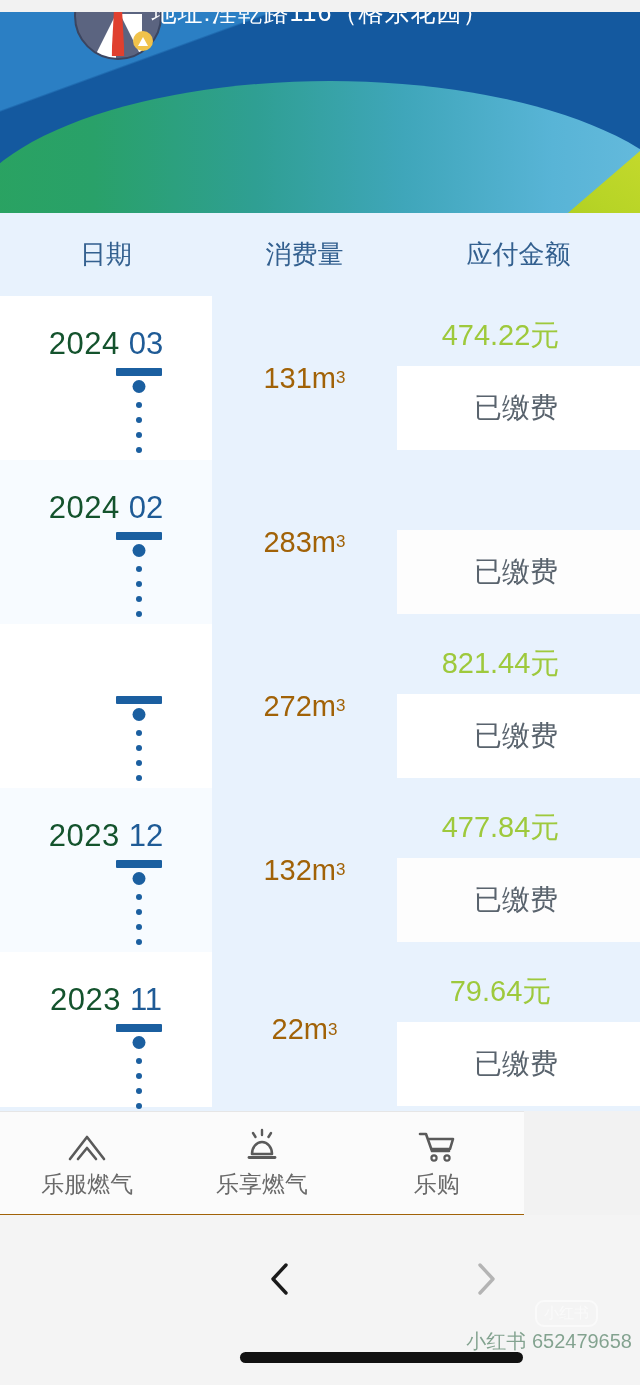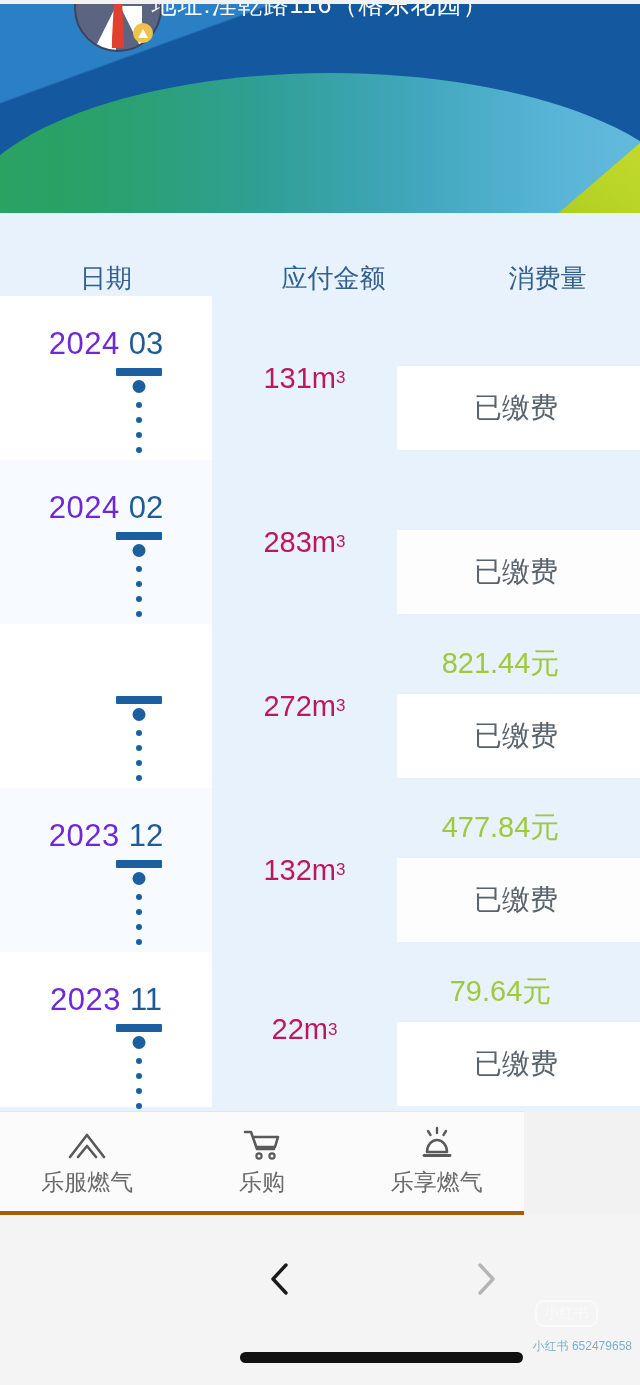--- a/index.html
+++ b/index.html
@@ -6,21 +6,21 @@
   html,body { width:640px; height:1385px; }
   body {
     font-family:"Liberation Sans","DejaVu Sans",sans-serif;
     background:#f2f2f2;
     overflow:hidden;
     position:relative;
   }
 
   
   .banner{
-    position:absolute; left:0; top:4px; width:640px; height:213px;
+    position:absolute; left:0; top:12px; width:640px; height:213px;
     background:linear-gradient(100deg,#1a6cb5 0%,#1566b0 40%,#1762ad 100%);
     overflow:hidden;
   }
   .banner-deco-dark{
     position:absolute; left:0; top:0; width:640px; height:213px;
     background:linear-gradient(160deg,#2b7fc4 0%,#2b7fc4 22%,#14599f 22.5%,#14599f 100%);
   }
   .wave{
     position:absolute; left:-40px; bottom:-6px; width:740px; height:150px;
     border-radius:50% 50% 0 0 / 100% 100% 0 0;
@@ -81,21 +81,21 @@
     white-space:nowrap;
   }
 
   
   .table{
     position:absolute; left:0; top:213px; width:640px; height:898px;
     background:#e8f2fd;
   }
   .thead{
     position:relative; height:83px;
-    display:flex; align-items:flex-end;
+    display:flex; align-items:center;
   }
   .th{
     color:#33608f; font-size:26px; text-align:center;
   }
   .th.date{ width:212px; }
   .th.cons{ width:185px; }
   .th.amt { width:243px; }
 
   .rows{ position:relative; }
   .row{
@@ -110,40 +110,40 @@
   }
   .row.alt .date-band{ background:#f7fbff; }
 
   .date-cell{
     position:absolute; left:0; top:0; width:212px; height:100%;
   }
   .date-line{
     position:absolute; left:0; top:30px; width:212px;
     text-align:center; white-space:nowrap;
   }
-  .yr{ color:#6d28d9; font-size:31px; letter-spacing:.5px; }
+  .yr{ color:#14532d; font-size:31px; letter-spacing:.5px; }
   .mo{ color:#1f5b96; font-size:31px; margin-left:9px; }
 
   .tl-bar{
     position:absolute; left:139px; top:72px; transform:translateX(-50%);
     width:46px; height:8px; background:#1b5fa0; border-radius:1px;
   }
   .tl-dot{
     position:absolute; left:139px; top:84px; transform:translateX(-50%);
     width:13px; height:13px; border-radius:50%; background:#1b5fa0;
   }
   .tl-small{
     position:absolute; left:139px; transform:translateX(-50%);
     width:6px; height:6px; border-radius:50%; background:#1b5fa0;
   }
 
   .cons-cell{
     position:absolute; left:212px; top:0; width:185px; height:100%;
     display:flex; align-items:center; justify-content:center;
-    color:#be185d; font-size:29px;
+    color:#a16207; font-size:29px;
   }
   .cons-cell sup{ font-size:17px; vertical-align:super; }
 
   .amt-cell{
     position:absolute; left:397px; top:0; right:0; height:100%;
   }
   .amt-val{
     position:absolute; left:0; right:0; top:20px;
     text-align:center; color:#9ec93c; font-size:29px;
     padding-right:36px;
@@ -155,21 +155,21 @@
     color:#59636d; font-size:28px;
     padding-right:42px;
   }
   .row.alt .status-chip{ background:#fdfdfd; }
 
   
   .bottom-nav{
     position:absolute; left:0; top:1111px; width:524px; height:104px;
     background:#fbfbfb;
     border-top:1px solid #e6e6e6;
-    border-bottom:4px solid #a16207;
+    border-bottom:1px solid #a16207;
     display:flex; align-items:flex-start;
   }
   .nav-item{
     width:213px; height:100%;
     display:flex; flex-direction:column; align-items:center; justify-content:center;
     gap:6px;
   }
   .nav-icon{ height:36px; display:flex; align-items:flex-end; justify-content:center;}
   .nav-label{ color:#6a6a6a; font-size:23px; white-space:nowrap; }
 
@@ -182,21 +182,21 @@
     position:absolute; top:44px; width:40px; height:40px;
   }
   .chev.back{ left:260px; }
   .chev.fwd { left:466px; }
   .home-indicator{
     position:absolute; left:240px; bottom:22px;
     width:283px; height:11px; border-radius:6px; background:#111111;
   }
   .watermark{
     position:absolute; right:8px; bottom:30px;
-    color:#0369a1; opacity:.5; font-size:12px; white-space:nowrap;
+    color:#14532d; opacity:.5; font-size:20px; white-space:nowrap;
   }
   .wm-logo{
     position:absolute; right:42px; bottom:58px;
     color:#ffffff; opacity:.55; font-size:15px;
     border:2px solid #ffffff; border-radius:9px; padding:2px 7px;
   }
 </style>
 </head>
 <body>
 
@@ -217,41 +217,42 @@
   </div>
 
   <div class="banner-title">地址:淫乾路116（格东花园）</div>
 
 </div>
 
 <div class="table">
 
   <div class="thead">
     <div class="th date">日期</div>
+    <div class="th cons">消费量</div>
     <div class="th amt">应付金额</div>
-    <div class="th cons">消费量</div>
   </div>
 
   <div class="rows" id="rows">
       <div class="row">
         <div class="date-band"></div>
         <div class="date-cell">
           <div class="date-line"><span class="yr">2024</span><span class="mo">03</span></div>
           <div class="tl-bar"></div>
           <div class="tl-dot"></div>
           <div class="tl-small" style="top: 106px;"></div>
           <div class="tl-small" style="top: 121px;"></div>
           <div class="tl-small" style="top: 136px;"></div>
           <div class="tl-small" style="top: 151px;"></div>
         </div>
         <div class="cons-cell">
           <span>131m</span>
           <sup>3</sup>
         </div>
         <div class="amt-cell">
+          <div class="amt-val">474.22元</div>
           <div class="status-chip">已缴费</div>
         </div>
       </div>
       <div class="row alt">
         <div class="date-band"></div>
         <div class="date-cell">
           <div class="date-line"><span class="yr">2024</span><span class="mo">02</span></div>
           <div class="tl-bar"></div>
           <div class="tl-dot"></div>
           <div class="tl-small" style="top: 106px;"></div>
@@ -332,46 +333,46 @@
 <div class="bottom-nav">
 
   <div class="nav-item">
     <div class="nav-icon">
       <svg width="42" height="34" viewBox="0 0 42 34">
         <path d="M4 30 L21 8 L38 30" fill="none" stroke="#5a5a5a" stroke-width="2.6" stroke-linejoin="round" stroke-linecap="round"></path>
         <path d="M12 30 L21 19 L30 30" fill="none" stroke="#5a5a5a" stroke-width="2.6" stroke-linejoin="round" stroke-linecap="round"></path>
       </svg>
     </div>
     <div class="nav-label">乐服燃气</div>
-  </div>
-
-  <div class="nav-item">
-    <div class="nav-icon">
-      <svg width="42" height="34" viewBox="0 0 42 34">
-        <path d="M4 5 h6 l6 17 h17" fill="none" stroke="#5a5a5a" stroke-width="2.6" stroke-linejoin="round" stroke-linecap="round"></path>
-        <path d="M13 10 h24 l-3 10 H16" fill="none" stroke="#5a5a5a" stroke-width="2.6" stroke-linejoin="round" stroke-linecap="round"></path>
-        <circle cx="18" cy="29" r="2.6" fill="none" stroke="#5a5a5a" stroke-width="2.2"></circle>
-        <circle cx="31" cy="29" r="2.6" fill="none" stroke="#5a5a5a" stroke-width="2.2"></circle>
-      </svg>
-    </div>
-    <div class="nav-label">乐购</div>
   </div>
 
   <div class="nav-item">
     <div class="nav-icon">
       <svg width="42" height="36" viewBox="0 0 42 36">
         <path d="M11 27 a10 12 0 0 1 20 0 z" fill="none" stroke="#5a5a5a" stroke-width="2.6" stroke-linejoin="round"></path>
         <line x1="8" y1="30.5" x2="34" y2="30.5" stroke="#5a5a5a" stroke-width="2.8" stroke-linecap="round"></line>
         <line x1="21" y1="3" x2="21" y2="8" stroke="#5a5a5a" stroke-width="2.4" stroke-linecap="round"></line>
         <line x1="12" y1="6" x2="14.5" y2="10" stroke="#5a5a5a" stroke-width="2.4" stroke-linecap="round"></line>
         <line x1="30" y1="6" x2="27.5" y2="10" stroke="#5a5a5a" stroke-width="2.4" stroke-linecap="round"></line>
       </svg>
     </div>
     <div class="nav-label">乐享燃气</div>
   </div>
+
+  <div class="nav-item">
+    <div class="nav-icon">
+      <svg width="42" height="34" viewBox="0 0 42 34">
+        <path d="M4 5 h6 l6 17 h17" fill="none" stroke="#5a5a5a" stroke-width="2.6" stroke-linejoin="round" stroke-linecap="round"></path>
+        <path d="M13 10 h24 l-3 10 H16" fill="none" stroke="#5a5a5a" stroke-width="2.6" stroke-linejoin="round" stroke-linecap="round"></path>
+        <circle cx="18" cy="29" r="2.6" fill="none" stroke="#5a5a5a" stroke-width="2.2"></circle>
+        <circle cx="31" cy="29" r="2.6" fill="none" stroke="#5a5a5a" stroke-width="2.2"></circle>
+      </svg>
+    </div>
+    <div class="nav-label">乐购</div>
+  </div>
 </div>
 
 <div class="sysbar">
   <div class="chev back">
     <svg width="40" height="40" viewBox="0 0 40 40">
       <path d="M26 6 L13 20 L26 34" fill="none" stroke="#1a1a1a" stroke-width="3.4" stroke-linecap="round" stroke-linejoin="round"></path>
     </svg>
   </div>
   <div class="chev fwd">
     <svg width="40" height="40" viewBox="0 0 40 40">

